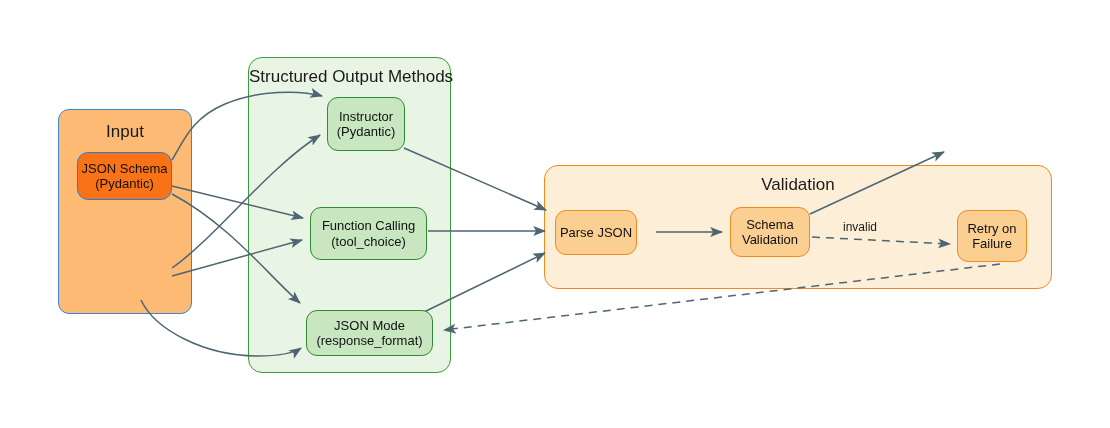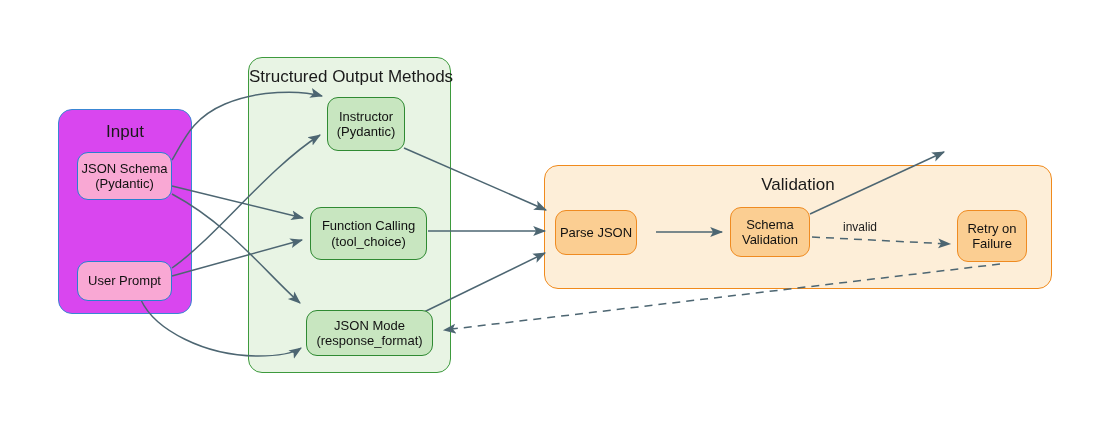--- a/index.html
+++ b/index.html
@@ -56,25 +56,26 @@
     color: #111111;
     padding: 2px 4px;
   }
   .node.ellipse {
     border-radius: 50%;
   }
   .node .ln { display: block; white-space: nowrap; }
 
   
   .cluster-input {
-    background: #d946ef;
+    background: #fdba74;
     border-color: #3a87d4;
+    border-radius: 11px;
   }
   .node-input {
-    background: #f9a8d4;
+    background: #f97316;
     border-color: #2a7fd0;
   }
   
   .cluster-methods {
     background: #e8f4e4;
     border-color: #3d9a3d;
   }
   .node-method {
     background: #c8e6c0;
     border-color: #2f8a32;
@@ -155,23 +156,20 @@
       <path stroke-dasharray="8 6" d="M 1000,264 L 444,330" marker-end="url(#arrow)"></path>
 
     </g>
   </svg>
 
   <div class="node node-input" style="left:77px; top:152px; width:95px; height:48px;">
     <span class="ln">JSON Schema</span>
     <span class="ln">(Pydantic)</span>
   </div>
 
-  <div class="node node-input" style="left:77px; top:261px; width:95px; height:40px;">
-    <span class="ln">User Prompt</span>
-  </div>
 
   <div class="node node-method" style="left:327px; top:97px; width:78px; height:54px;">
     <span class="ln">Instructor</span>
     <span class="ln">(Pydantic)</span>
   </div>
 
   <div class="node node-method" style="left:310px; top:207px; width:117px; height:53px;">
     <span class="ln">Function Calling</span>
     <span class="ln">(tool_choice)</span>
   </div>

